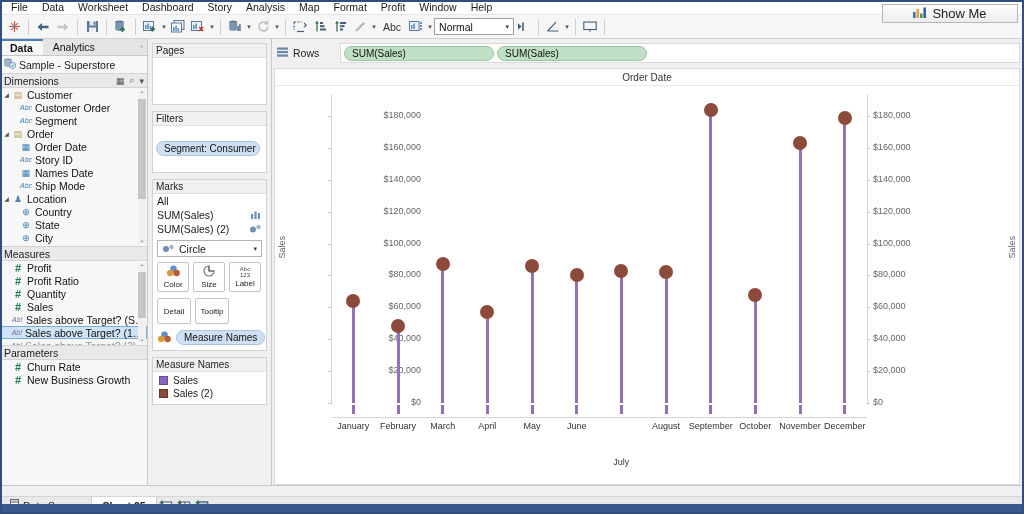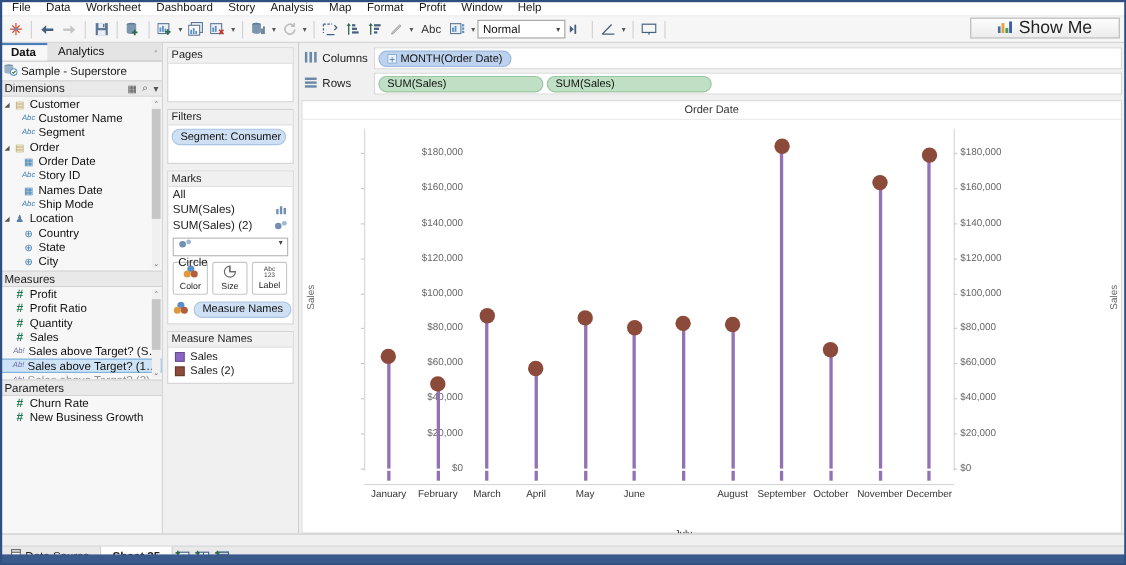--- a/index.html
+++ b/index.html
@@ -28,24 +28,24 @@
   .tbsep { width:1px; height:16px; background:#d0d0d0; margin:0 4px; }
   .caret { font-size:7px; color:#555; width:8px; display:flex; align-items:center; justify-content:center;}
   .tbtext { font-size:10.5px; color:#333; padding:0 5px; }
   #fitsel {
     width:80px; height:17px; border:1px solid #a0a0a0; background:#fff;
     font-size:10.5px; display:flex; align-items:center; padding-left:4px;
     position:relative; color:#111;
   }
   #fitsel .arw { position:absolute; right:4px; font-size:7px; color:#444; }
   #showme {
-    position:absolute; right:6px; top:16px; width:136px; height:19px;
+    position:absolute; right:6px; top:4px; width:136px; height:19px;
     background:linear-gradient(#fdfdfd,#ececec); border:1px solid #b6b6b6;
     display:flex; align-items:center; justify-content:center; gap:6px;
-    font-size:16px; color:#222;text-align:right;
+    font-size:13px; color:#222;text-align:right;
   }
   
   #main { position:absolute; top:39px; left:0; right:0; bottom:29px; display:flex; }
 
   
   #leftpane { width:148px; background:#f0f0f0; border-right:1px solid #c8c8c8; display:flex; flex-direction:column; }
   #dtabs { display:flex; height:17px; background:#e4e4e4; border-bottom:1px solid #c8c8c8; position:relative;}
   #dtabs .dt { padding:0 10px; font-size:10.5px; line-height:17px; color:#111; }
   #dtabs .dt.active { background:#f7f7f7; border-top:2px solid #4a7ebb; line-height:15px; font-weight:bold;}
   #dtabs .pin { position:absolute; right:4px; top:3px; font-size:8px; color:#666; }
@@ -69,31 +69,31 @@
   .scrollbar { position:absolute; right:1px; top:2px; bottom:2px; width:8px; background:#f0f0f0;}
   .scrollbar .thumb { position:absolute; left:0; width:8px; background:#c6c6c6; }
   .sbarr { position:absolute; left:0; width:8px; height:8px; text-align:center; font-size:6px; color:#555; }
 
   
   #cardspane { width:124px; background:#f0f0f0; border-right:1px solid #c8c8c8; padding:4px 4px 0 4px;
     display:flex; flex-direction:column; gap:6px; }
   .card { background:#fff; border:1px solid #d2d2d2; }
   .cardhead { height:14px; background:#f0f0f0; border-bottom:1px solid #e0e0e0;
      font-size:10px; padding-left:3px; line-height:14px; color:#222; }
-  .shelfbody { min-height:20px; padding:3px; }
+  .shelfbody { min-height:20px; padding:3px;margin-top:12px; }
   .pill { display:inline-flex; align-items:center; height:15px; border-radius:8px; padding:0 7px;
      font-size:10px; white-space:nowrap; }
   .pill.blue { background:#bcd2ee; border:1px solid #9bb8da; color:#111; }
   .pill.green { background:#bfe0c4; border:1px solid #9ac4a1; color:#111; }
   .pill.bluepale { background:#cfe0f5; border:1px solid #a9c4e4; color:#111; }
   .marksrow { height:14px; display:flex; align-items:center; padding:0 4px; font-size:10.5px; position:relative;}
   .marksrow .rico { position:absolute; right:4px; font-size:8px; color:#5878a0;}
   .marksrow.bold { font-weight:normal; }
   #marktype { margin:4px 4px 2px 4px; height:17px; border:1px solid #b4b4b4; background:#fff;
-    display:flex; align-items:flex-start; gap:4px; padding:0 4px; font-size:10.5px; position:relative;flex-direction:column;}
+    display:flex; align-items:center; gap:4px; padding:0 4px; font-size:10.5px; position:relative;}
   #marktype .arw { position:absolute; right:4px; font-size:7px; color:#444;}
   .btnrow { display:flex; gap:4px; padding:3px 4px; }
   .mbtn { width:32px; height:30px; border:1px solid #c6c6c6; background:#fff; border-radius:2px;
     display:flex; flex-direction:column; align-items:center; justify-content:center; gap:1px; font-size:8px; color:#222;}
   .mbtn.wide { width:34px; height:26px; justify-content:center;}
   .cardpillrow { display:flex; align-items:center; gap:4px; padding:3px 4px 5px 4px; }
   .legrow { height:13px; display:flex; align-items:center; gap:5px; padding:0 6px; font-size:10px;}
   .sw { width:9px; height:9px; border:1px solid rgba(0,0,0,.25);}
 
   
@@ -353,21 +353,21 @@
       </div>
     <div class="trow">
           <span class="exp">◢</span>
           <span class="ico fld">▤</span>
           <span class="tlabel">Customer</span>
         </div>
         <div class="trow">
           <span class="exp"></span>
           <span style="width: 8px;"></span>
           <span class="ico abc">Abc</span>
-          <span class="tlabel">Customer Name</span>
+          <span class="tlabel">Customer Order</span>
         </div>
         <div class="trow">
           <span class="exp"></span>
           <span style="width: 8px;"></span>
           <span class="ico abc">Abc</span>
           <span class="tlabel">Segment</span>
         </div>
         <div class="trow">
           <span class="exp">◢</span>
           <span class="ico fld">▤</span>
@@ -552,20 +552,28 @@
                 <path d="M7 1v5h5" stroke="#6a6a6a" stroke-width="1.1" fill="none"></path>
               </svg>
           </span>
           <span>Size</span>
         </div>
         <div class="mbtn">
           <span style="font-size:6px; line-height:6px; text-align:center; color:#444;">Abc<br>123</span>
           <span>Label</span>
         </div>
       </div>
+      <div class="btnrow">
+        <div class="mbtn wide">
+          <span>Detail</span>
+        </div>
+        <div class="mbtn wide">
+          <span>Tooltip</span>
+        </div>
+      </div>
       <div class="cardpillrow">
         <span>
           <svg width="15" height="12" viewBox="0 0 15 12">
               <circle cx="7.5" cy="3.6" r="3.2" fill="#5b8fc9"></circle>
               <circle cx="4.2" cy="8" r="3.2" fill="#e09a3c"></circle>
               <circle cx="10.6" cy="8" r="3.2" fill="#b45c3b"></circle>
             </svg>
         </span>
         <span class="pill bluepale">Measure Names</span>
       </div>
@@ -581,38 +589,20 @@
           <div class="legrow">
             <span class="sw" style="background: rgb(139, 74, 58);"></span>
             <span>Sales (2)</span>
           </div>
         </div>
     </div>
   </div>
 
   <div id="vizpane">
     <div id="shelves">
-      <div class="shelfline">
-        <div class="shelflabel">
-          <span>
-            <svg width="11" height="10" viewBox="0 0 11 10">
-                <rect x="0" y="0" width="2.4" height="10" fill="#6a88a8"></rect>
-                <rect x="4.3" y="0" width="2.4" height="10" fill="#6a88a8"></rect>
-                <rect x="8.6" y="0" width="2.4" height="10" fill="#6a88a8"></rect>
-              </svg>
-          </span>
-          <span>Columns</span>
-        </div>
-        <div class="shelffield">
-          <span class="pill blue">
-            <span class="plus">+</span>
-            <span>MONTH(Order Date)</span>
-          </span>
-        </div>
-      </div>
       <div class="shelfline">
         <div class="shelflabel">
           <span>
             <svg width="11" height="10" viewBox="0 0 11 10">
                 <rect x="0" y="0.5" width="11" height="2.2" fill="#6a88a8"></rect>
                 <rect x="0" y="4" width="11" height="2.2" fill="#6a88a8"></rect>
                 <rect x="0" y="7.5" width="11" height="2.2" fill="#6a88a8"></rect>
               </svg>
           </span>
           <span>Rows</span>

